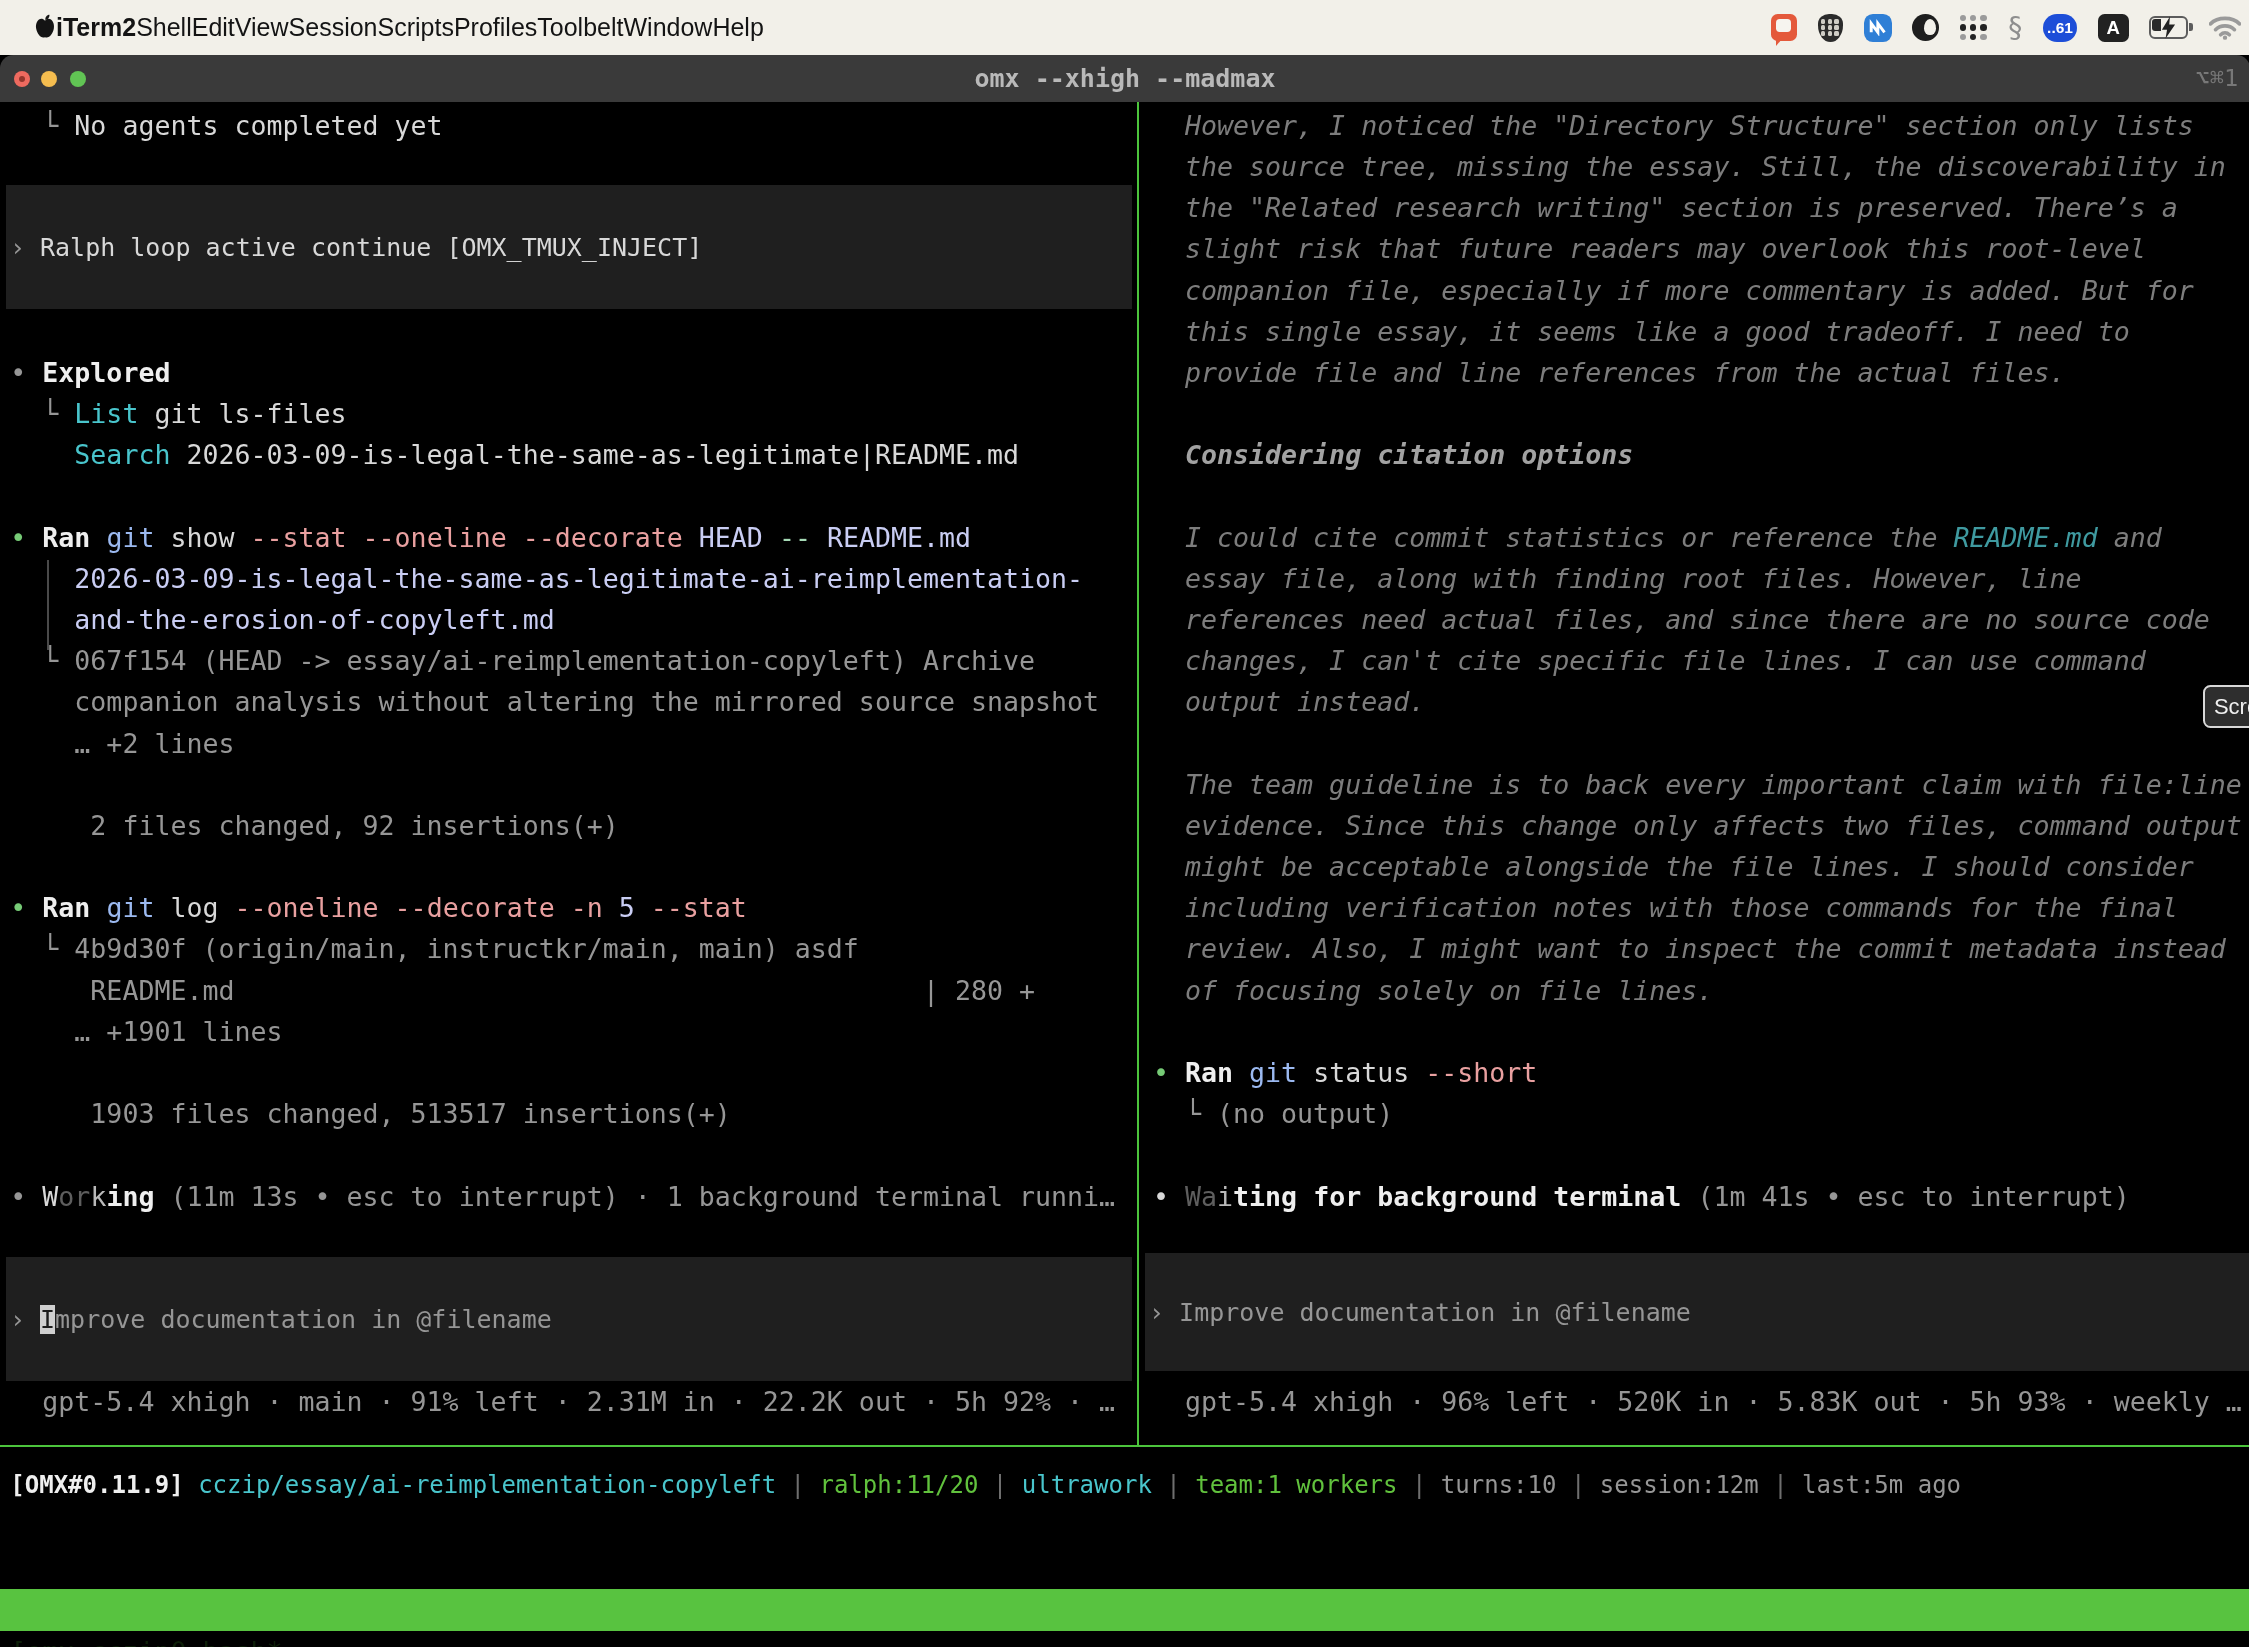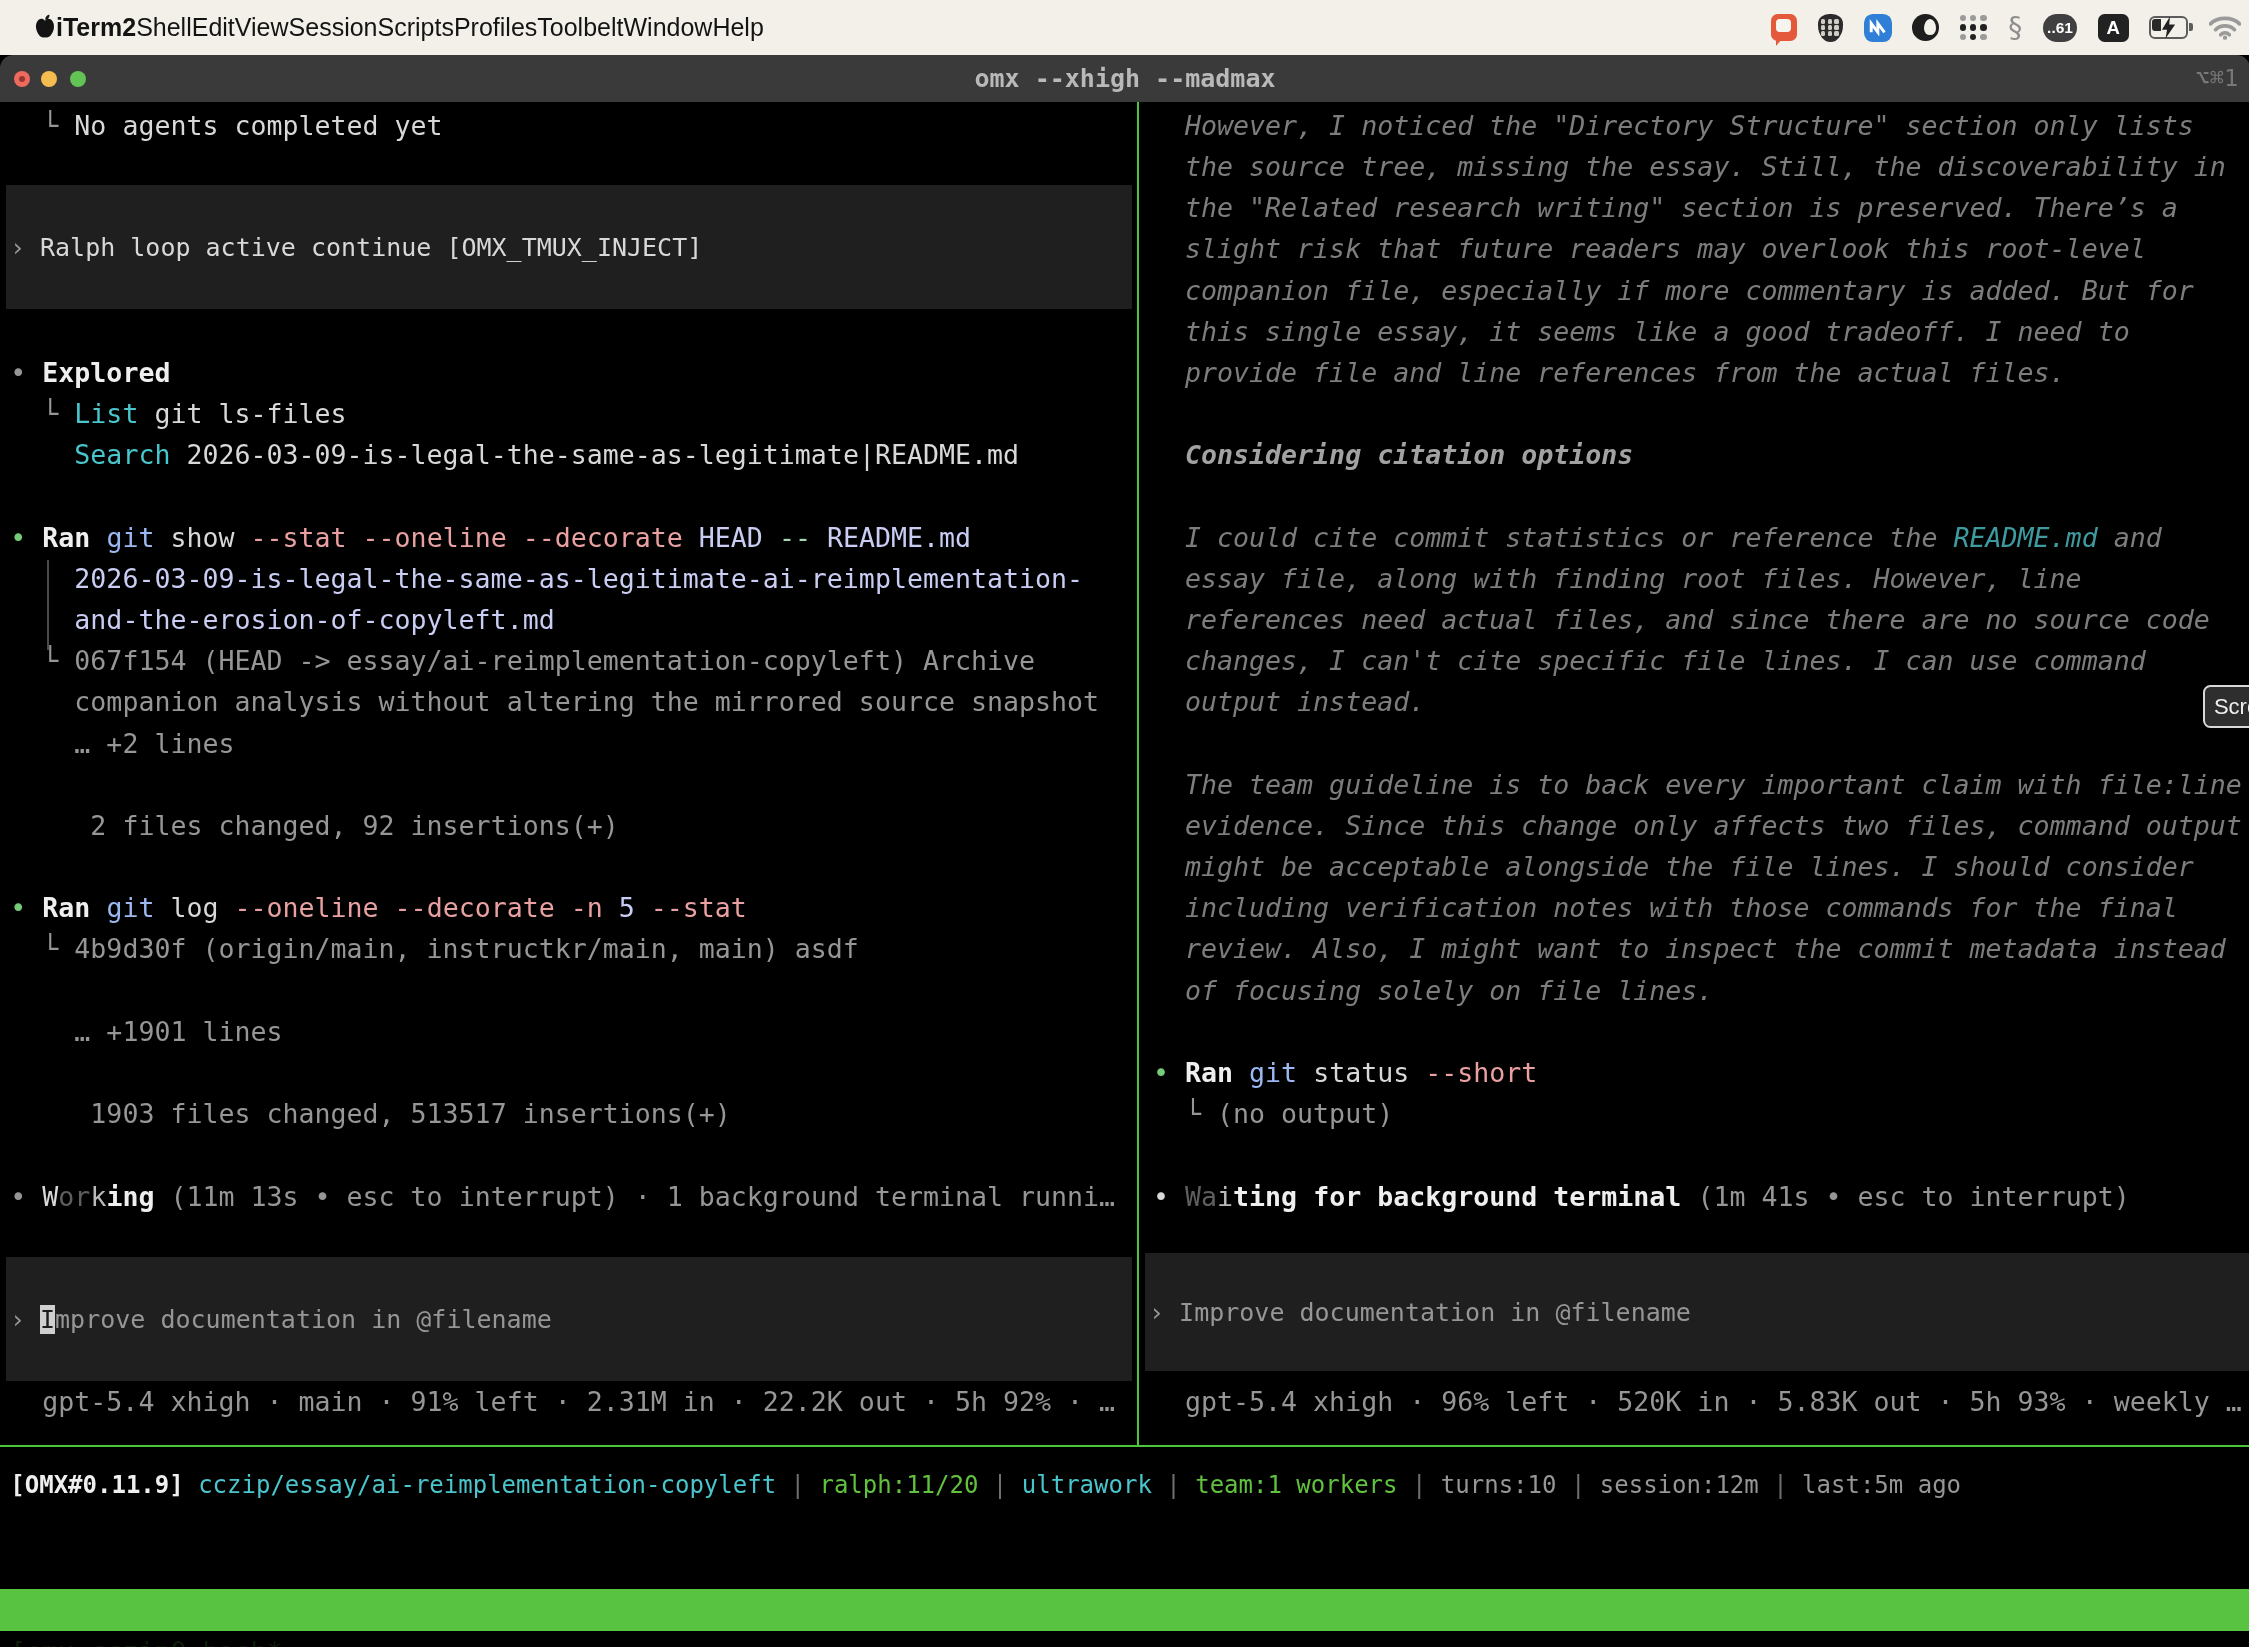--- a/index.html
+++ b/index.html
@@ -19,21 +19,21 @@
   .ic-chat:before{content:"";position:absolute;left:5.9px;top:5.2px;width:14.8px;height:12.5px;background:#f6f4ef;border-radius:3.7px;}
   .ic-chat:after{content:"";position:absolute;left:5.2px;bottom:-5.2px;border-left:6.6px solid #e4593b;border-bottom:7.4px solid transparent;}
   .ic-shield{width:25px;height:28px;background:#2b2b2b;border-radius:11.8px 11.8px 13.3px 13.3px/10.3px 10.3px 17.7px 17.7px;display:grid;grid-template-columns:repeat(3,5.2px);grid-gap:1.5px;place-content:center;}
   .ic-shield i{width:4.4px;height:4.4px;background:#cfcdc6;border-radius:1.5px;display:block;}
   .ic-hex{width:28px;height:28px;background:#2f7fd6;border-radius:8.9px;display:flex;align-items:center;justify-content:center;}
   .ic-moon{width:26.6px;height:26.6px;border-radius:50%;background:#1e1e1e;position:relative;overflow:hidden;}
   .ic-moon:before{content:"";position:absolute;right:3px;top:5.2px;width:11.8px;height:16px;background:#f2f0e9;border-radius:50% 50% 50% 50%/60% 60% 40% 40%;}
   .ic-dots{display:grid;grid-template-columns:repeat(3,7.4px);grid-gap:3px;}
   .ic-dots i{width:6.6px;height:6.6px;border-radius:50%;display:block;}
   .ic-squig{font-family:"DejaVu Sans",sans-serif;font-size:28px;color:#8e8e8e;line-height:28px;}
-  .ic-61{height:28px;min-width:34px;background:#404040;border-radius:14px;color:#fff;font-family:"Liberation Sans",sans-serif;font-weight:bold;font-size:15.5px;display:flex;align-items:center;justify-content:center;position:relative;}
+  .ic-61{height:28px;min-width:34px;background:#1d4ed8;border-radius:14px;color:#fff;font-family:"Liberation Sans",sans-serif;font-weight:bold;font-size:15.5px;display:flex;align-items:center;justify-content:center;position:relative;}
   .ic-61:before{content:"";position:absolute;left:-3px;top:-3px;width:25px;height:25px;border-radius:50%;background:#222;z-index:-1;}
   .ic-a{width:31px;height:28px;background:#222;border-radius:6.6px;color:#fff;font-family:"Liberation Sans",sans-serif;font-weight:bold;font-size:18.5px;display:flex;align-items:center;justify-content:center;}
   .ic-batt{position:relative;width:35px;height:18.5px;border:2.2px solid #5c5c5c;border-radius:5.9px;}
   .ic-batt:after{content:"";position:absolute;right:-6.6px;top:4.4px;width:3.7px;height:8px;background:#5c5c5c;border-radius:0 2.2px 2.2px 0;}
   .ic-batt .fill{position:absolute;left:0.7px;top:0.7px;width:8.9px;height:12.5px;background:#2a2a2a;border-radius:3px 0 0 3px;}
   .ic-batt svg{position:absolute;left:7.4px;top:-3.7px;}
 
   
   .titlebar{position:absolute;left:0;top:55px;width:2250px;height:47px;background:#3a3a3a;border-radius:13.3px 13.3px 0 0;}
   .tl{position:absolute;top:15.5px;width:16px;height:16px;border-radius:50%;}
@@ -181,21 +181,21 @@
     <div class="ln" style="top: 517px; left: 10.3px;"><span class="c-greenb">• </span><span class="c-boldwhite">Ran</span><span class="c-fg"> </span><span class="c-blue">git</span><span class="c-fg"> show </span><span class="c-salmon">--stat --oneline --decorate</span><span class="c-fg"> </span><span class="c-lav">HEAD</span><span class="c-fg"> </span><span class="c-mint">--</span><span class="c-fg"> </span><span class="c-lav">README.md</span></div>
     <div class="ln" style="top: 558px; left: 10.3px;"><span class="c-fg">    </span><span class="c-lav">2026-03-09-is-legal-the-same-as-legitimate-ai-reimplementation-</span></div>
     <div class="ln" style="top: 599px; left: 10.3px;"><span class="c-fg">    </span><span class="c-lav">and-the-erosion-of-copyleft.md</span></div>
     <div class="ln" style="top: 640px; left: 10.3px;"><span class="c-dim">  └ </span><span class="c-dim">067f154 (HEAD -&gt; essay/ai-reimplementation-copyleft) Archive</span></div>
     <div class="ln" style="top: 681px; left: 10.3px;"><span class="c-dim">    </span><span class="c-dim">companion analysis without altering the mirrored source snapshot</span></div>
     <div class="ln" style="top: 723px; left: 10.3px;"><span class="c-dim">    </span><span class="c-dim">… +2 lines</span></div>
     <div class="ln" style="top: 764px; left: 10.3px;"><span class="c-dim">     </span></div>
     <div class="ln" style="top: 805px; left: 10.3px;"><span class="c-dim">     </span><span class="c-dim">2 files changed, 92 insertions(+)</span></div>
     <div class="ln" style="top: 887px; left: 10.3px;"><span class="c-greenb">• </span><span class="c-boldwhite">Ran</span><span class="c-fg"> </span><span class="c-blue">git</span><span class="c-fg"> log </span><span class="c-salmon">--oneline --decorate</span><span class="c-fg"> </span><span class="c-salmon">-n</span><span class="c-lav"> 5 </span><span class="c-salmon">--stat</span></div>
     <div class="ln" style="top: 928px; left: 10.3px;"><span class="c-dim">  └ </span><span class="c-dim">4b9d30f (origin/main, instructkr/main, main) asdf</span></div>
-    <div class="ln" style="top: 970px; left: 10.3px;"><span class="c-dim">     </span></div>
+    <div class="ln" style="top: 970px; left: 10.3px;"><span class="c-dim">     </span><span class="c-dim">README.md                                           | 280 +</span></div>
     <div class="ln" style="top: 1011px; left: 10.3px;"><span class="c-dim">    </span><span class="c-dim">… +1901 lines</span></div>
     <div class="ln" style="top: 1052px; left: 10.3px;"><span class="c-dim">     </span></div>
     <div class="ln" style="top: 1093px; left: 10.3px;"><span class="c-dim">     </span><span class="c-dim">1903 files changed, 513517 insertions(+)</span></div>
     <div class="ln" style="top: 1176px; left: 10.3px;"><span class="c-dim">• </span><span class="c-fg">W</span><span class="c-shimB">or</span><span class="c-shimA">k</span><span class="c-boldwhite">ing</span><span class="c-dim"> (11m 13s • esc to interrupt) · 1 background terminal runni…</span></div>
     <div class="ln" style="top: 1381px; left: 10.3px;"><span class="c-dim">  gpt-5.4 xhigh · main · 91% left · 2.31M in · 22.2K out · 5h 92% · …</span></div>
   </div>
 <div id="paneR">
     <div class="ln it" style="top: 105px; left: 1153px;"><span class="c-dim2">  However, I noticed the "Directory Structure" section only lists</span></div>
     <div class="ln it" style="top: 146px; left: 1153px;"><span class="c-dim2">  the source tree, missing the essay. Still, the discoverability in</span></div>
     <div class="ln it" style="top: 187px; left: 1153px;"><span class="c-dim2">  the "Related research writing" section is preserved. There’s a</span></div>

